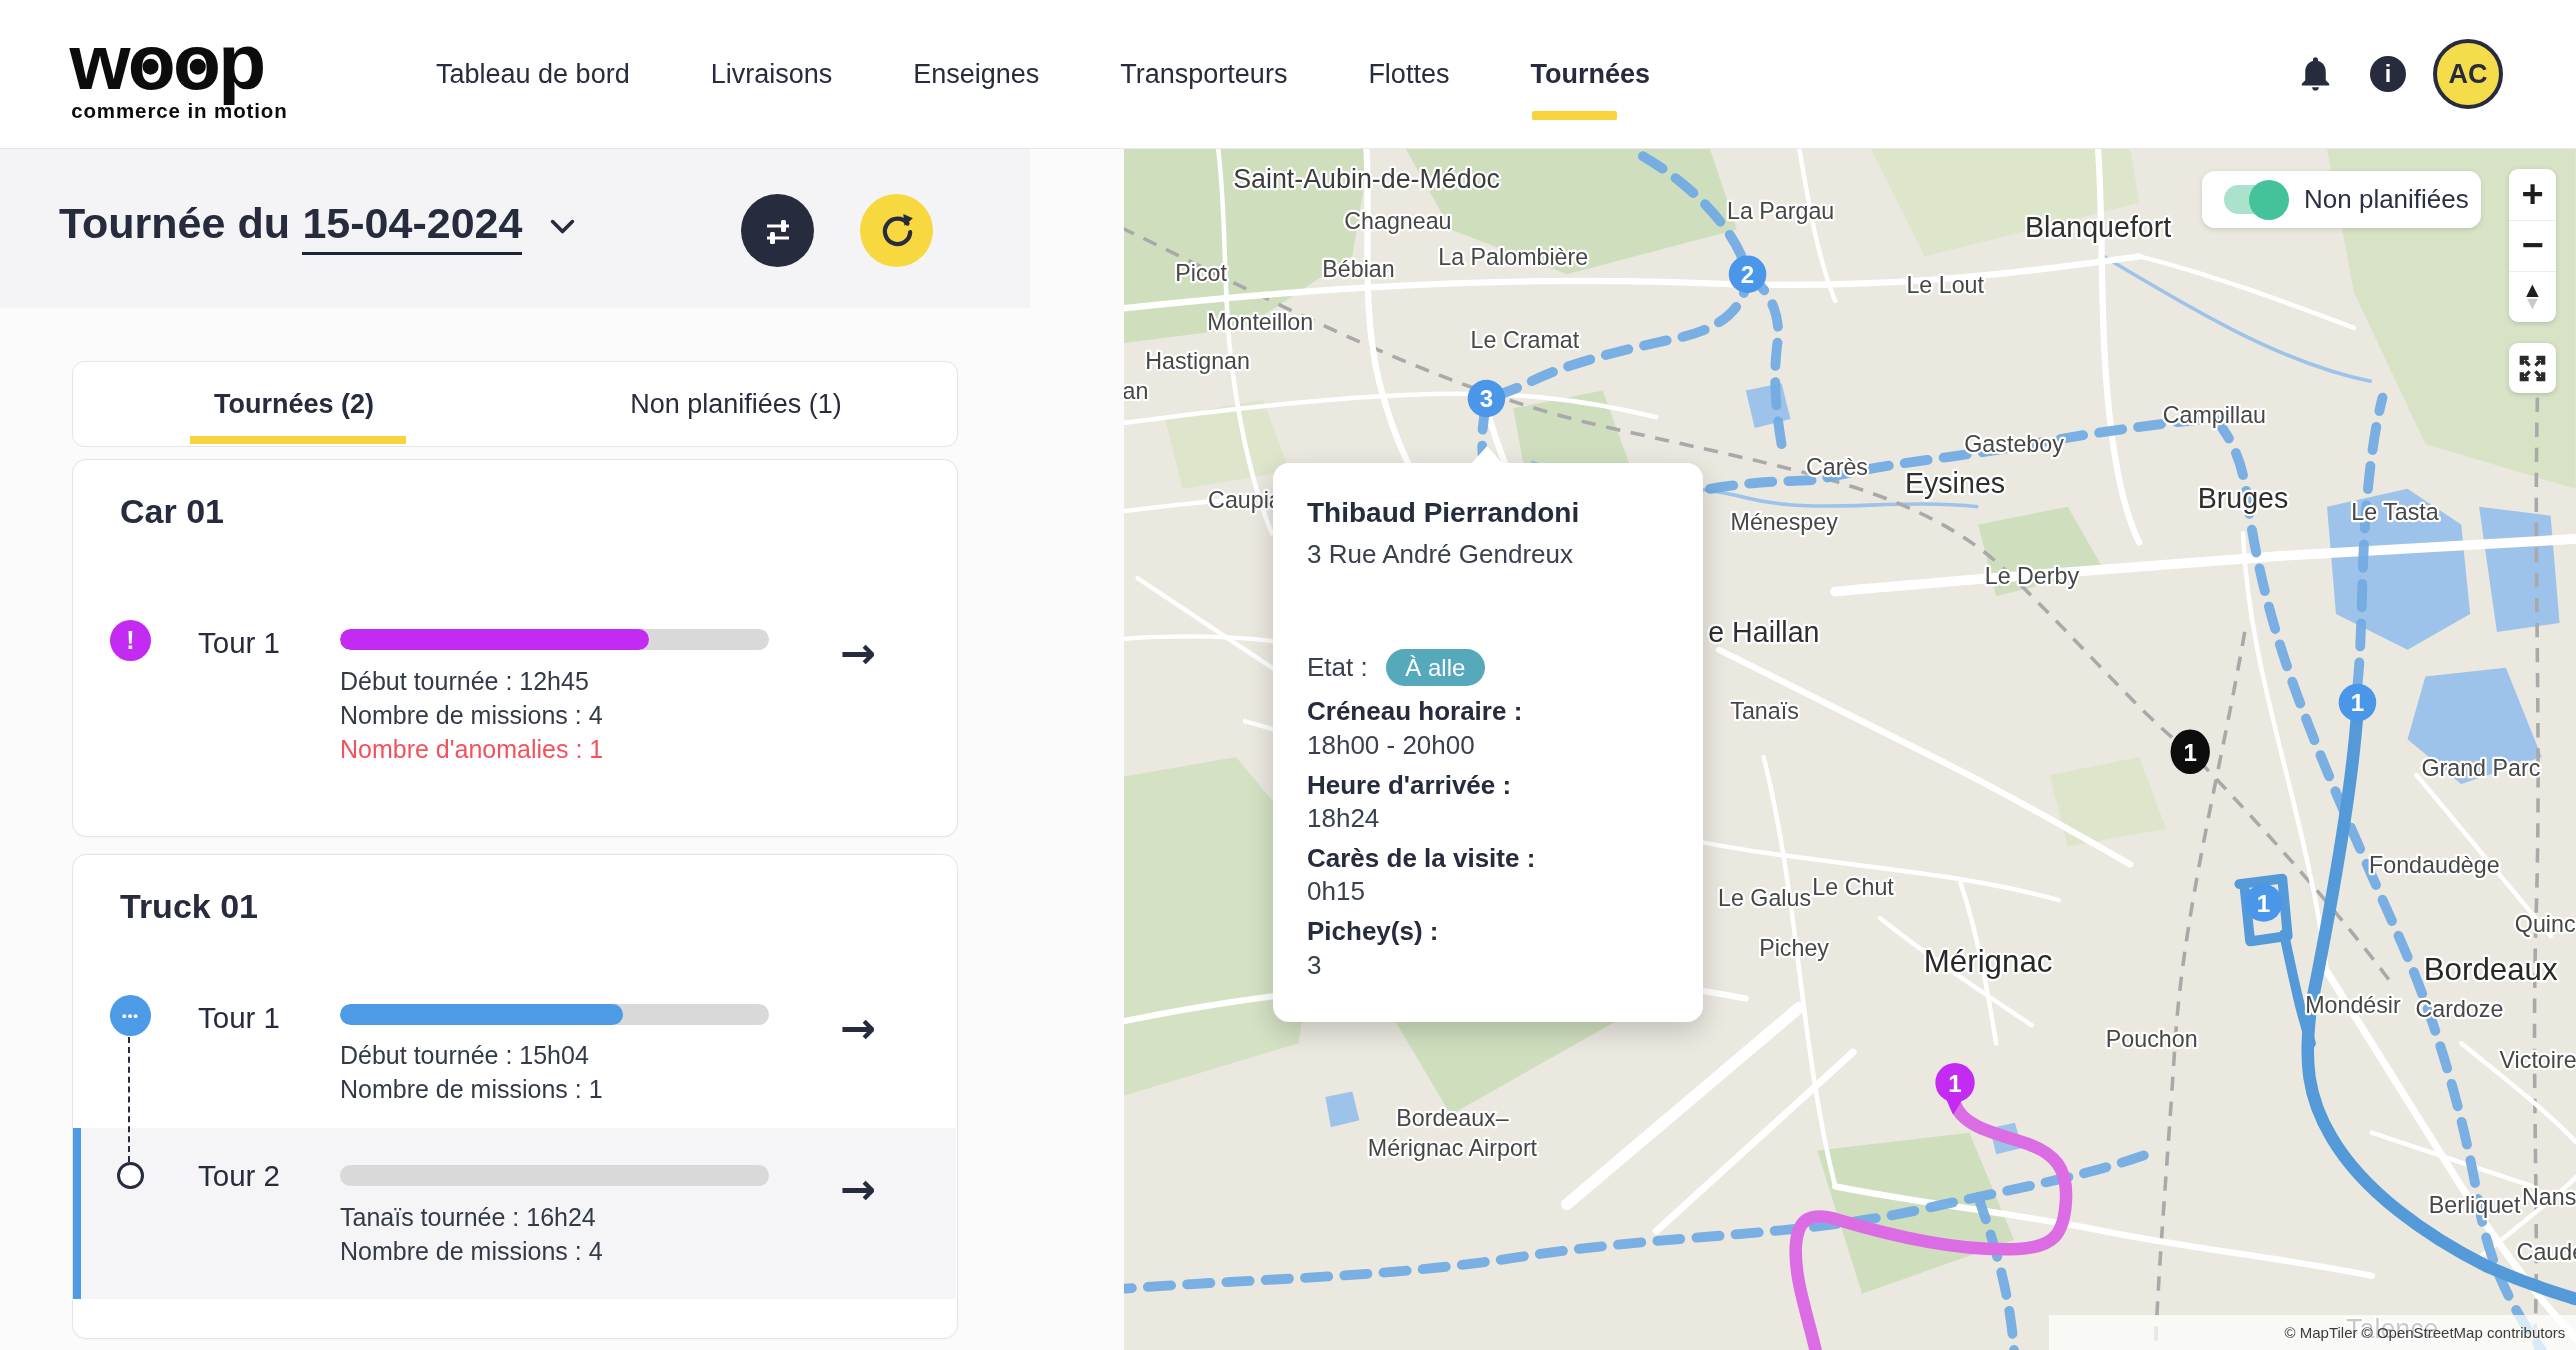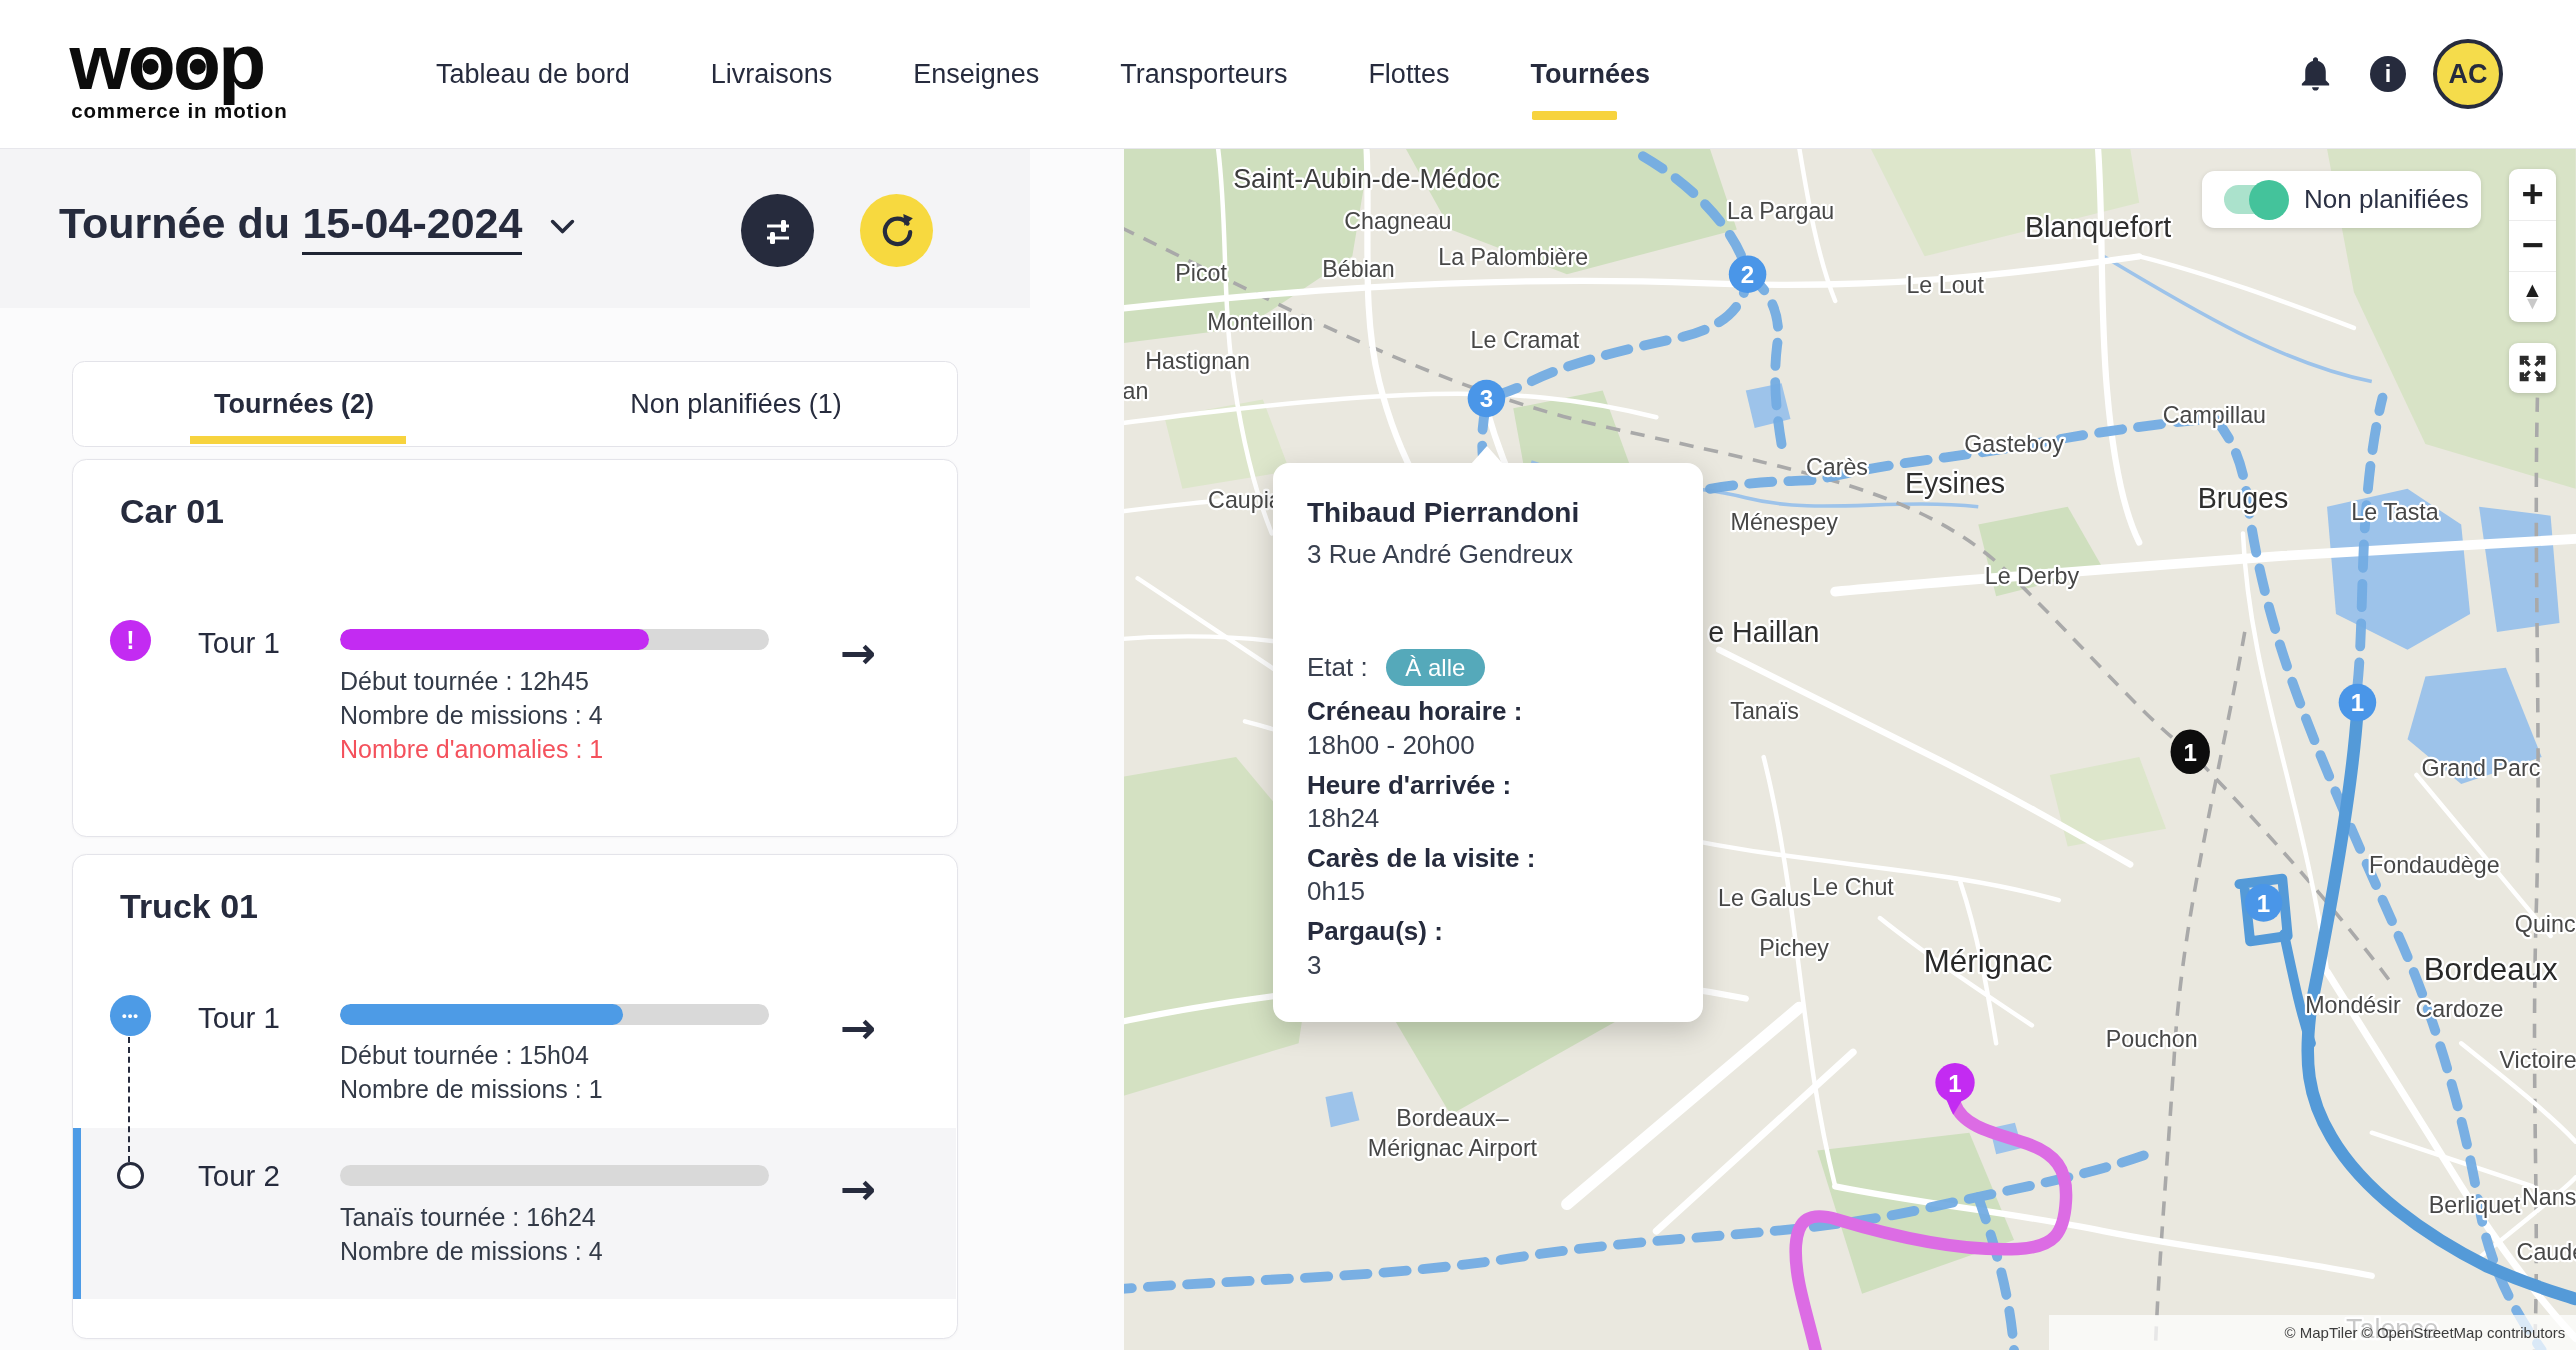--- a/index.html
+++ b/index.html
@@ -387,21 +387,21 @@
       <div class="pop-line" style="top:186px;">
         <span>Etat :</span>
         <span class="pill">À alle</span>
       </div>
       <div class="pop-line pop-bold" style="top:233px;">Créneau horaire :</div>
       <div class="pop-line" style="top:267px;">18h00 - 20h00</div>
       <div class="pop-line pop-bold" style="top:307px;">Heure d'arrivée :</div>
       <div class="pop-line" style="top:340px;">18h24</div>
       <div class="pop-line pop-bold" style="top:380px;">Carès de la visite :</div>
       <div class="pop-line" style="top:413px;">0h15</div>
-      <div class="pop-line pop-bold" style="top:453px;">Pargau(s) :</div>
+      <div class="pop-line pop-bold" style="top:453px;">Pichey(s) :</div>
       <div class="pop-line" style="top:487px;">3</div>
     </div>
 
     
     <div id="toggle-card">
       <div class="switch-track"></div>
       <div class="switch-knob"></div>
       <div id="toggle-label">Non planifiées</div>
     </div>
 

